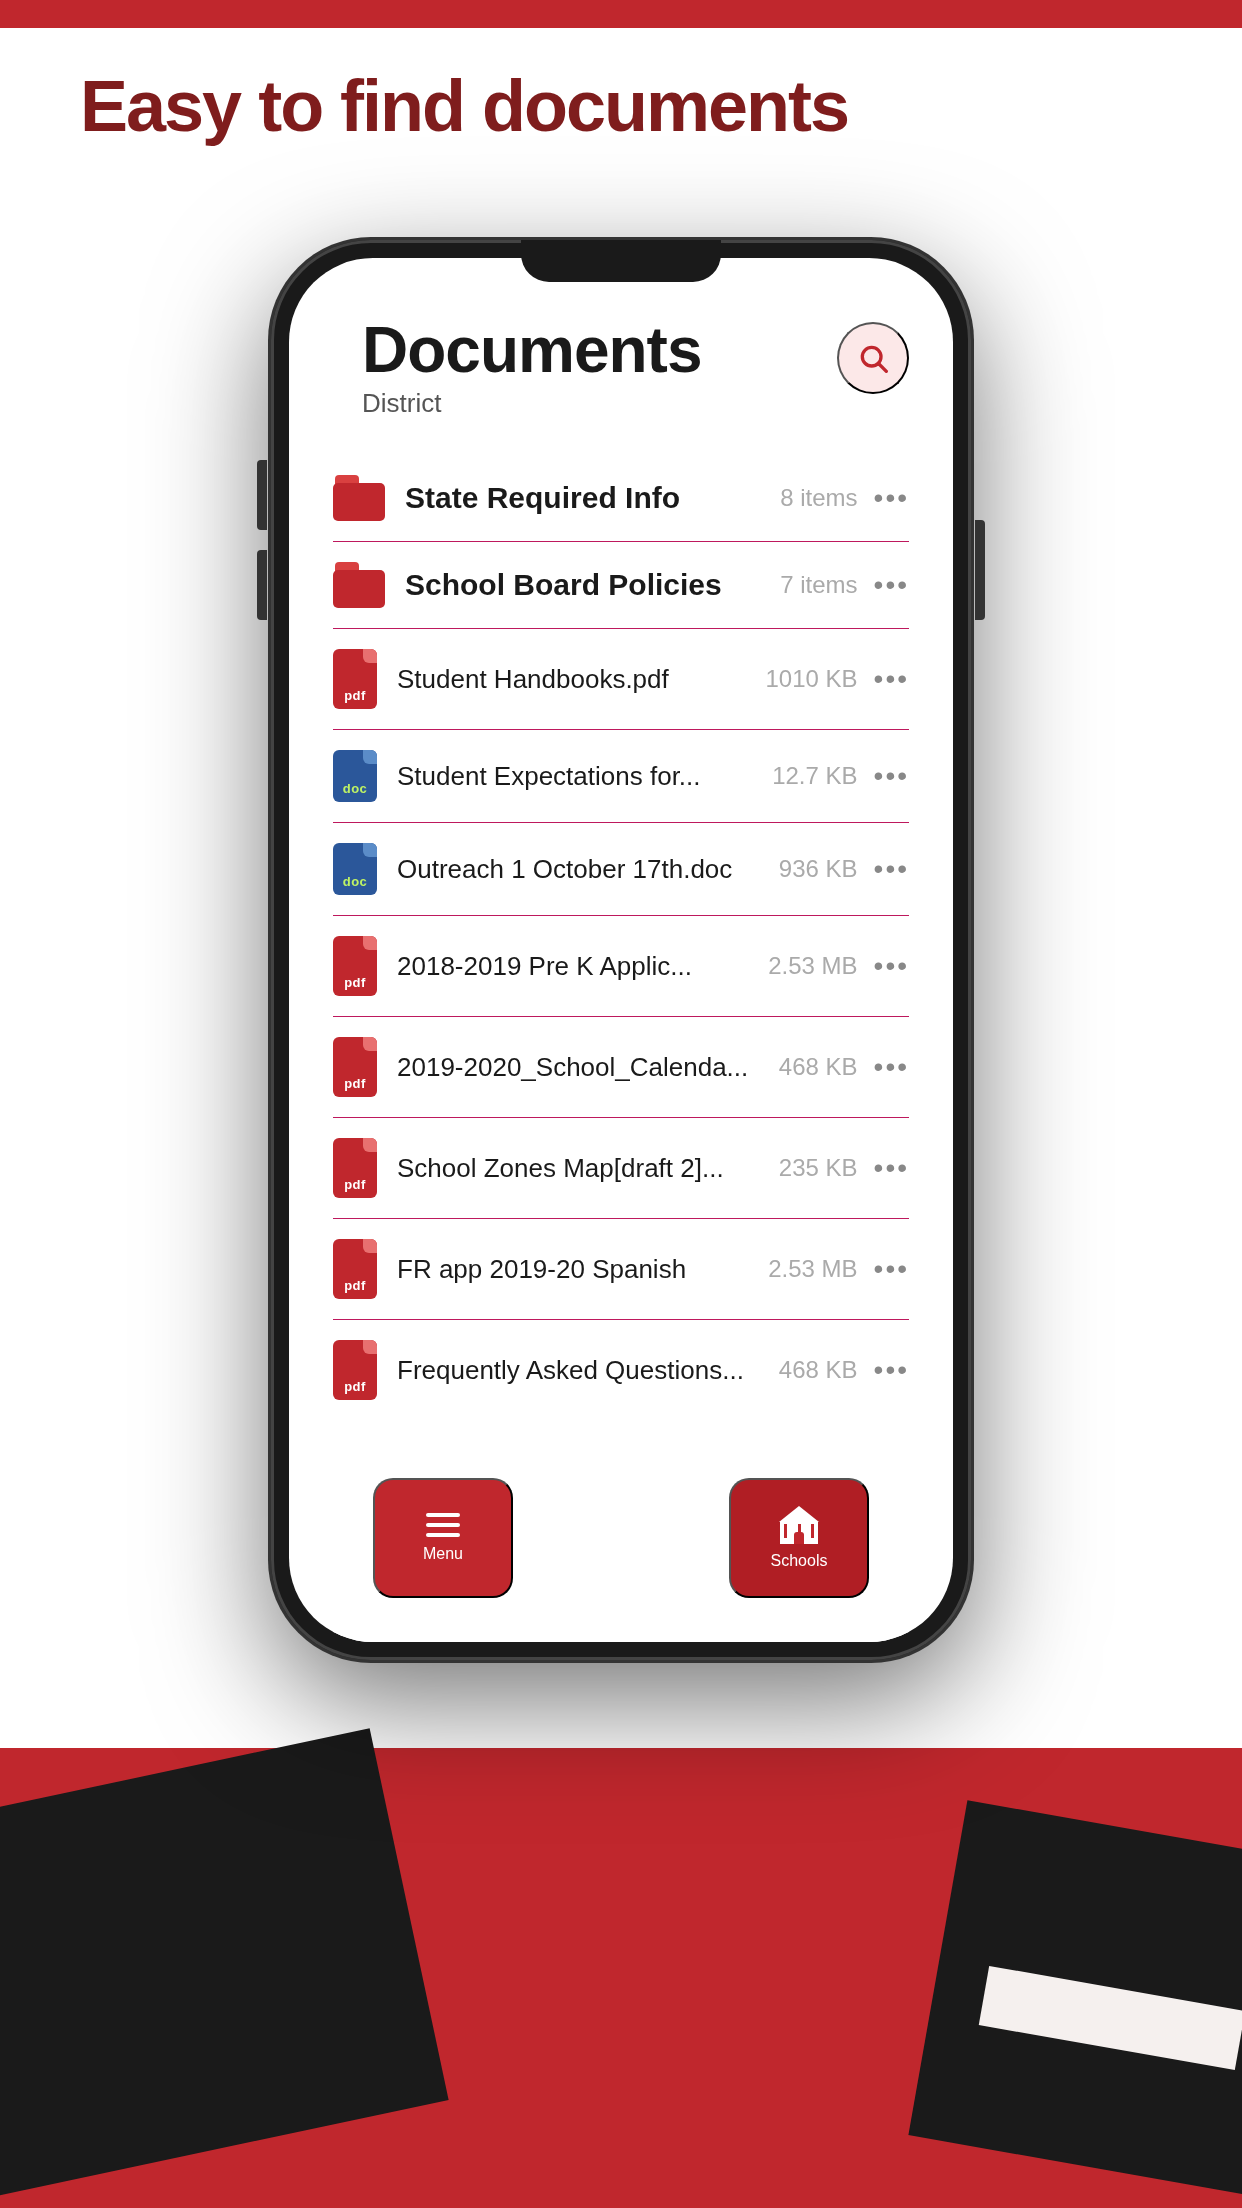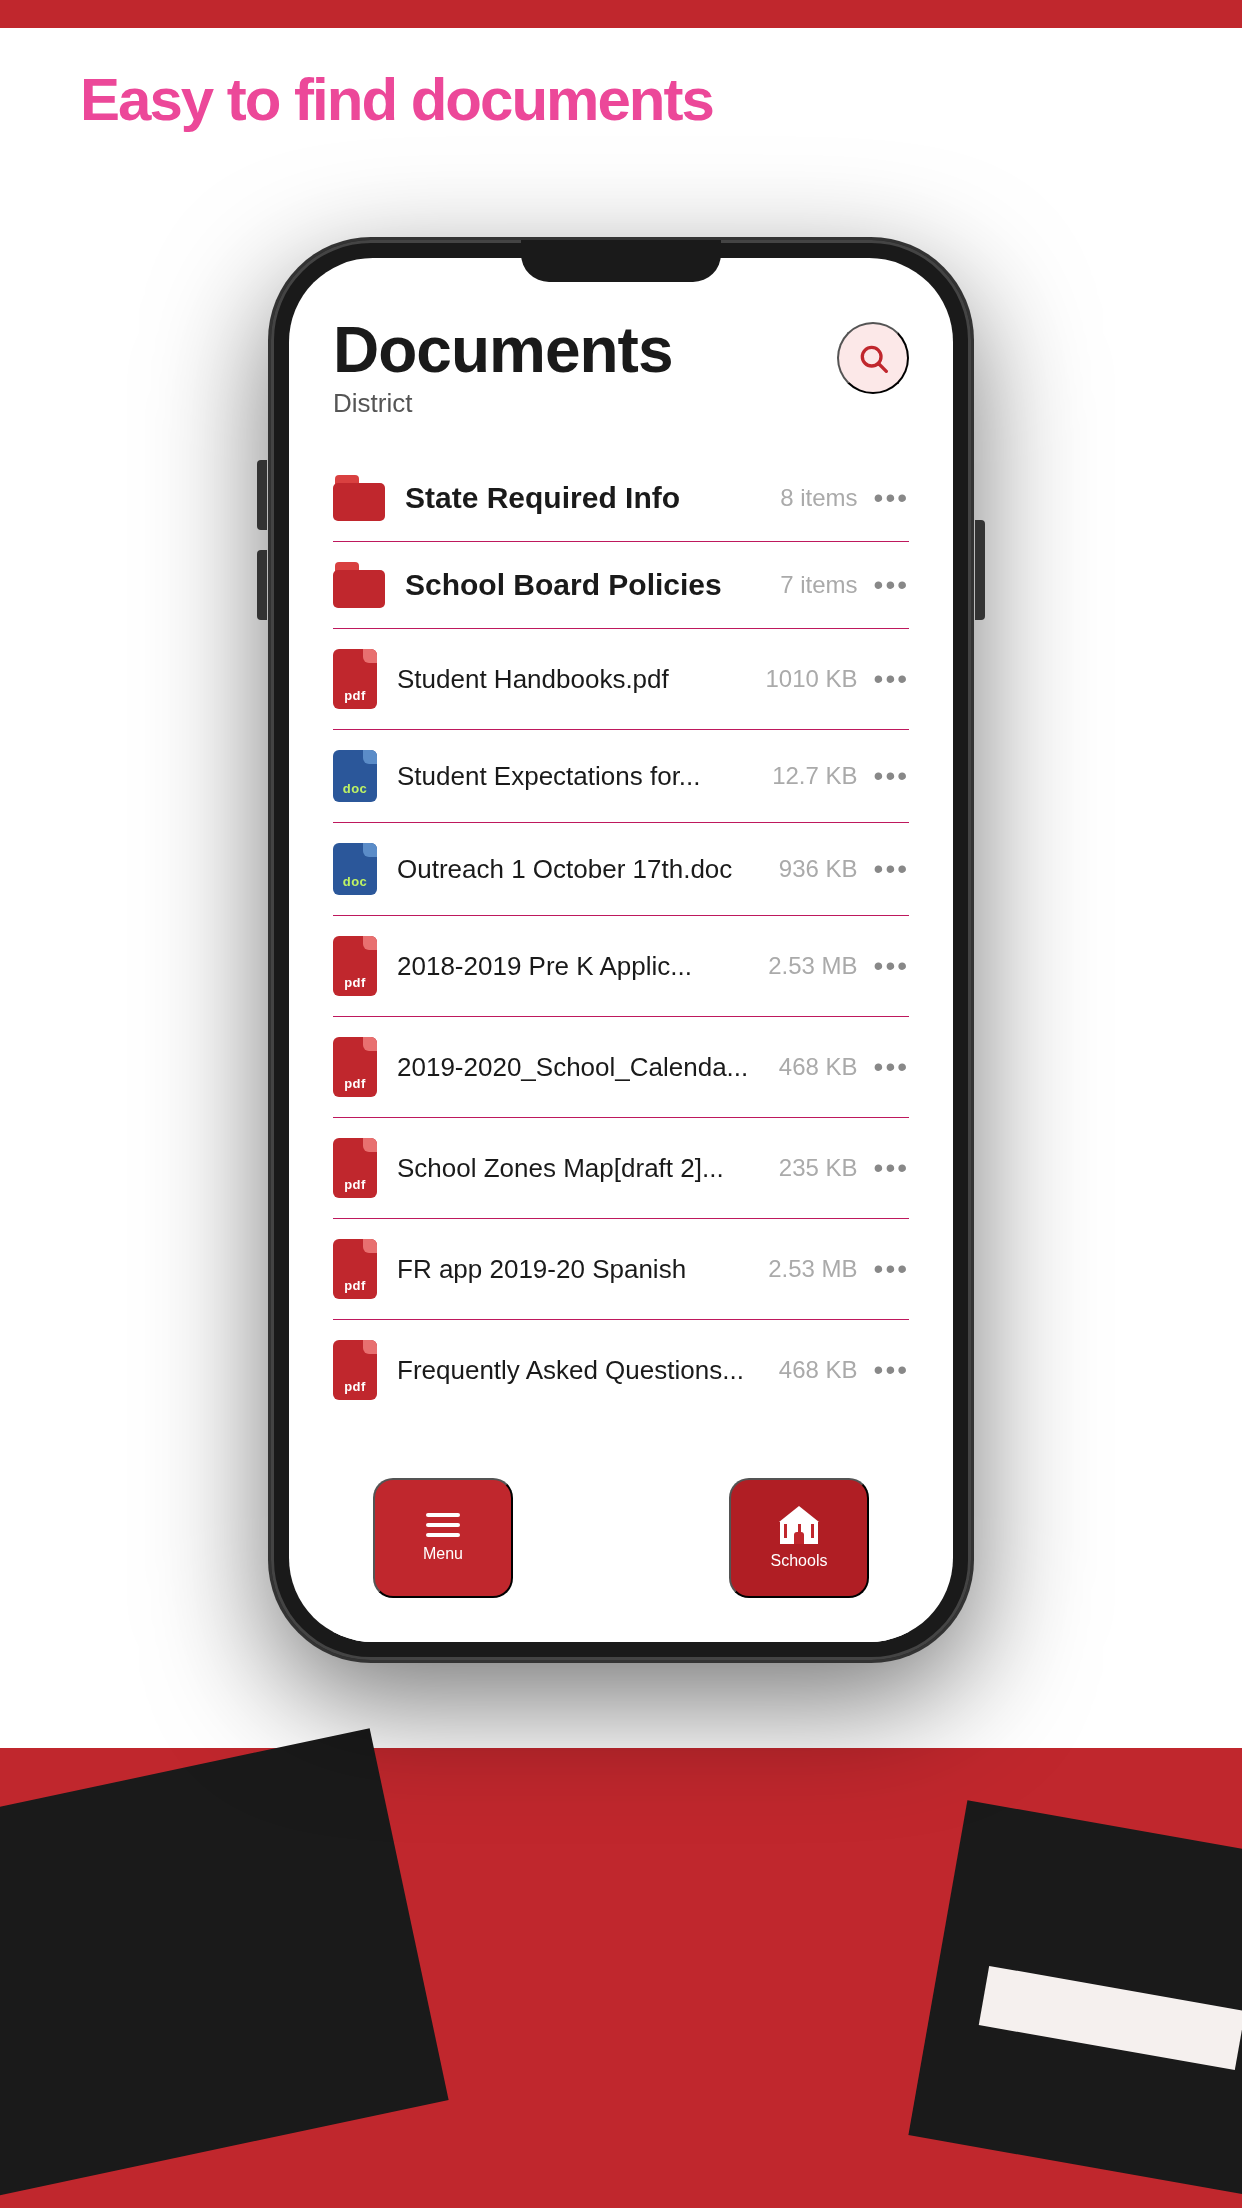--- a/index.html
+++ b/index.html
@@ -66,23 +66,23 @@
       height: 60px;
       background: #f5f0ee;
       transform: rotate(10deg);
     }
 
     
     .page-title {
       position: absolute;
       top: 70px;
       left: 80px;
-      font-size: 60px;
+      font-size: 72px;
       font-weight: 900;
-      color: #ec4899;
+      color: #7f1d1d;
       letter-spacing: -2px;
       line-height: 1;
     }
 
     
     .phone-frame {
       position: absolute;
       top: 240px;
       left: 50%;
       transform: translateX(-50%);
@@ -156,20 +156,21 @@
       height: 100%;
       display: flex;
       flex-direction: column;
     }
 
     .doc-header {
       display: flex;
       justify-content: space-between;
       align-items: flex-start;
       margin-bottom: 36px;
+      margin-left: 29px;
     }
 
     .doc-title {
       font-size: 64px;
       font-weight: 900;
       color: #1a1a1a;
       line-height: 1;
       letter-spacing: -1px;
     }
 

